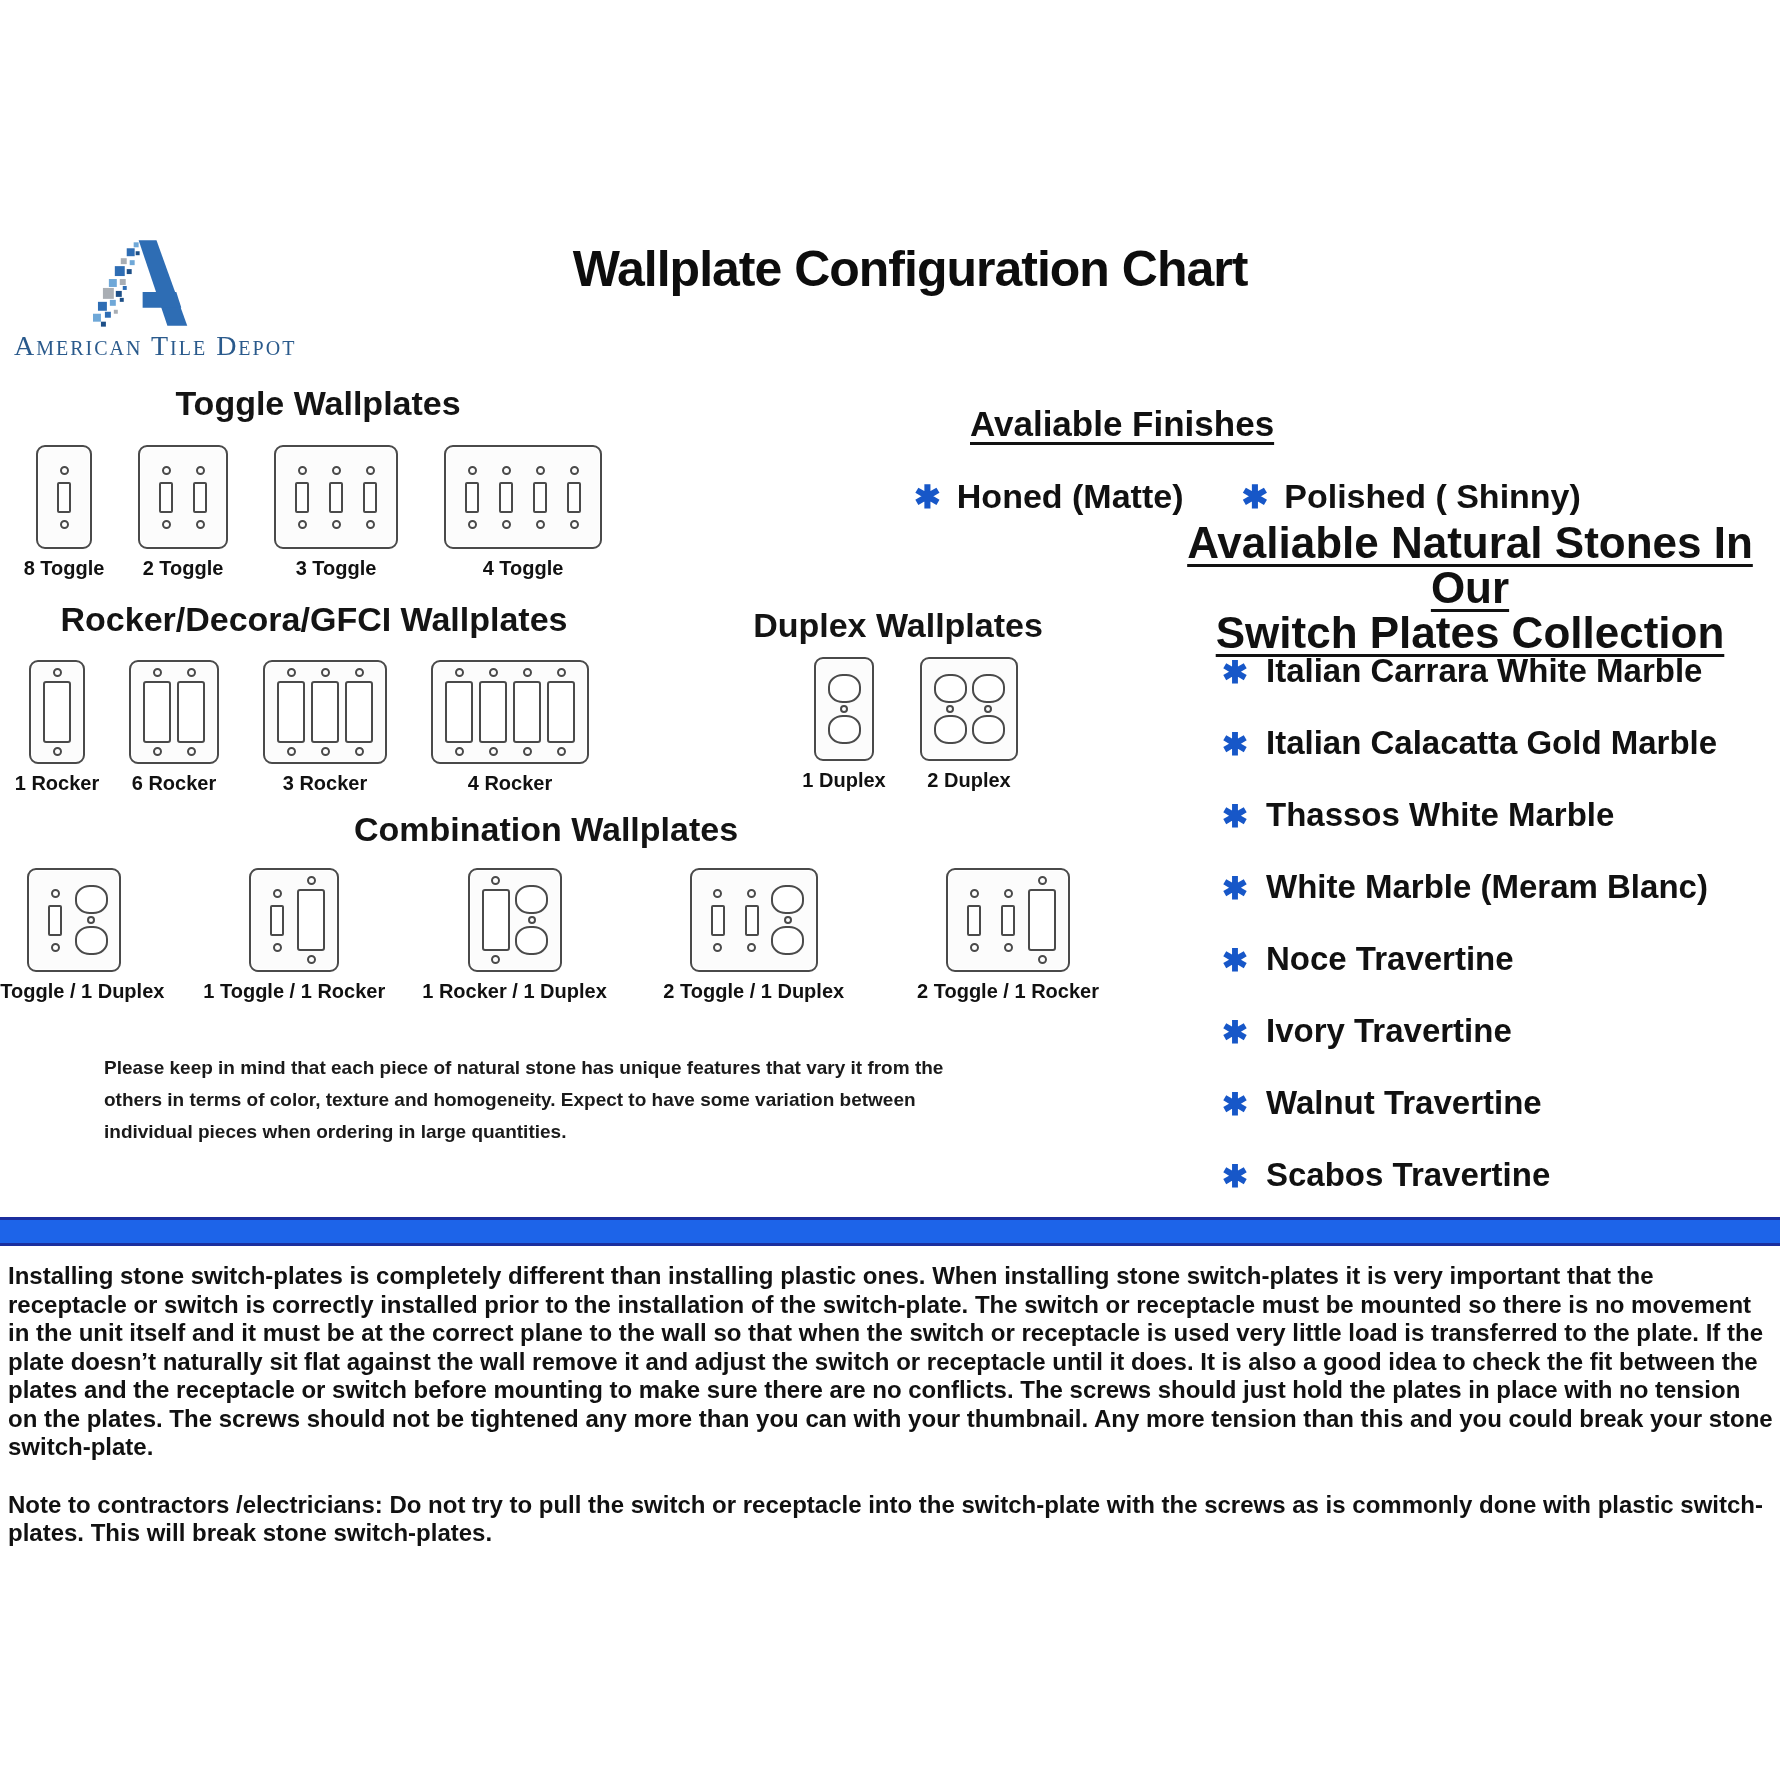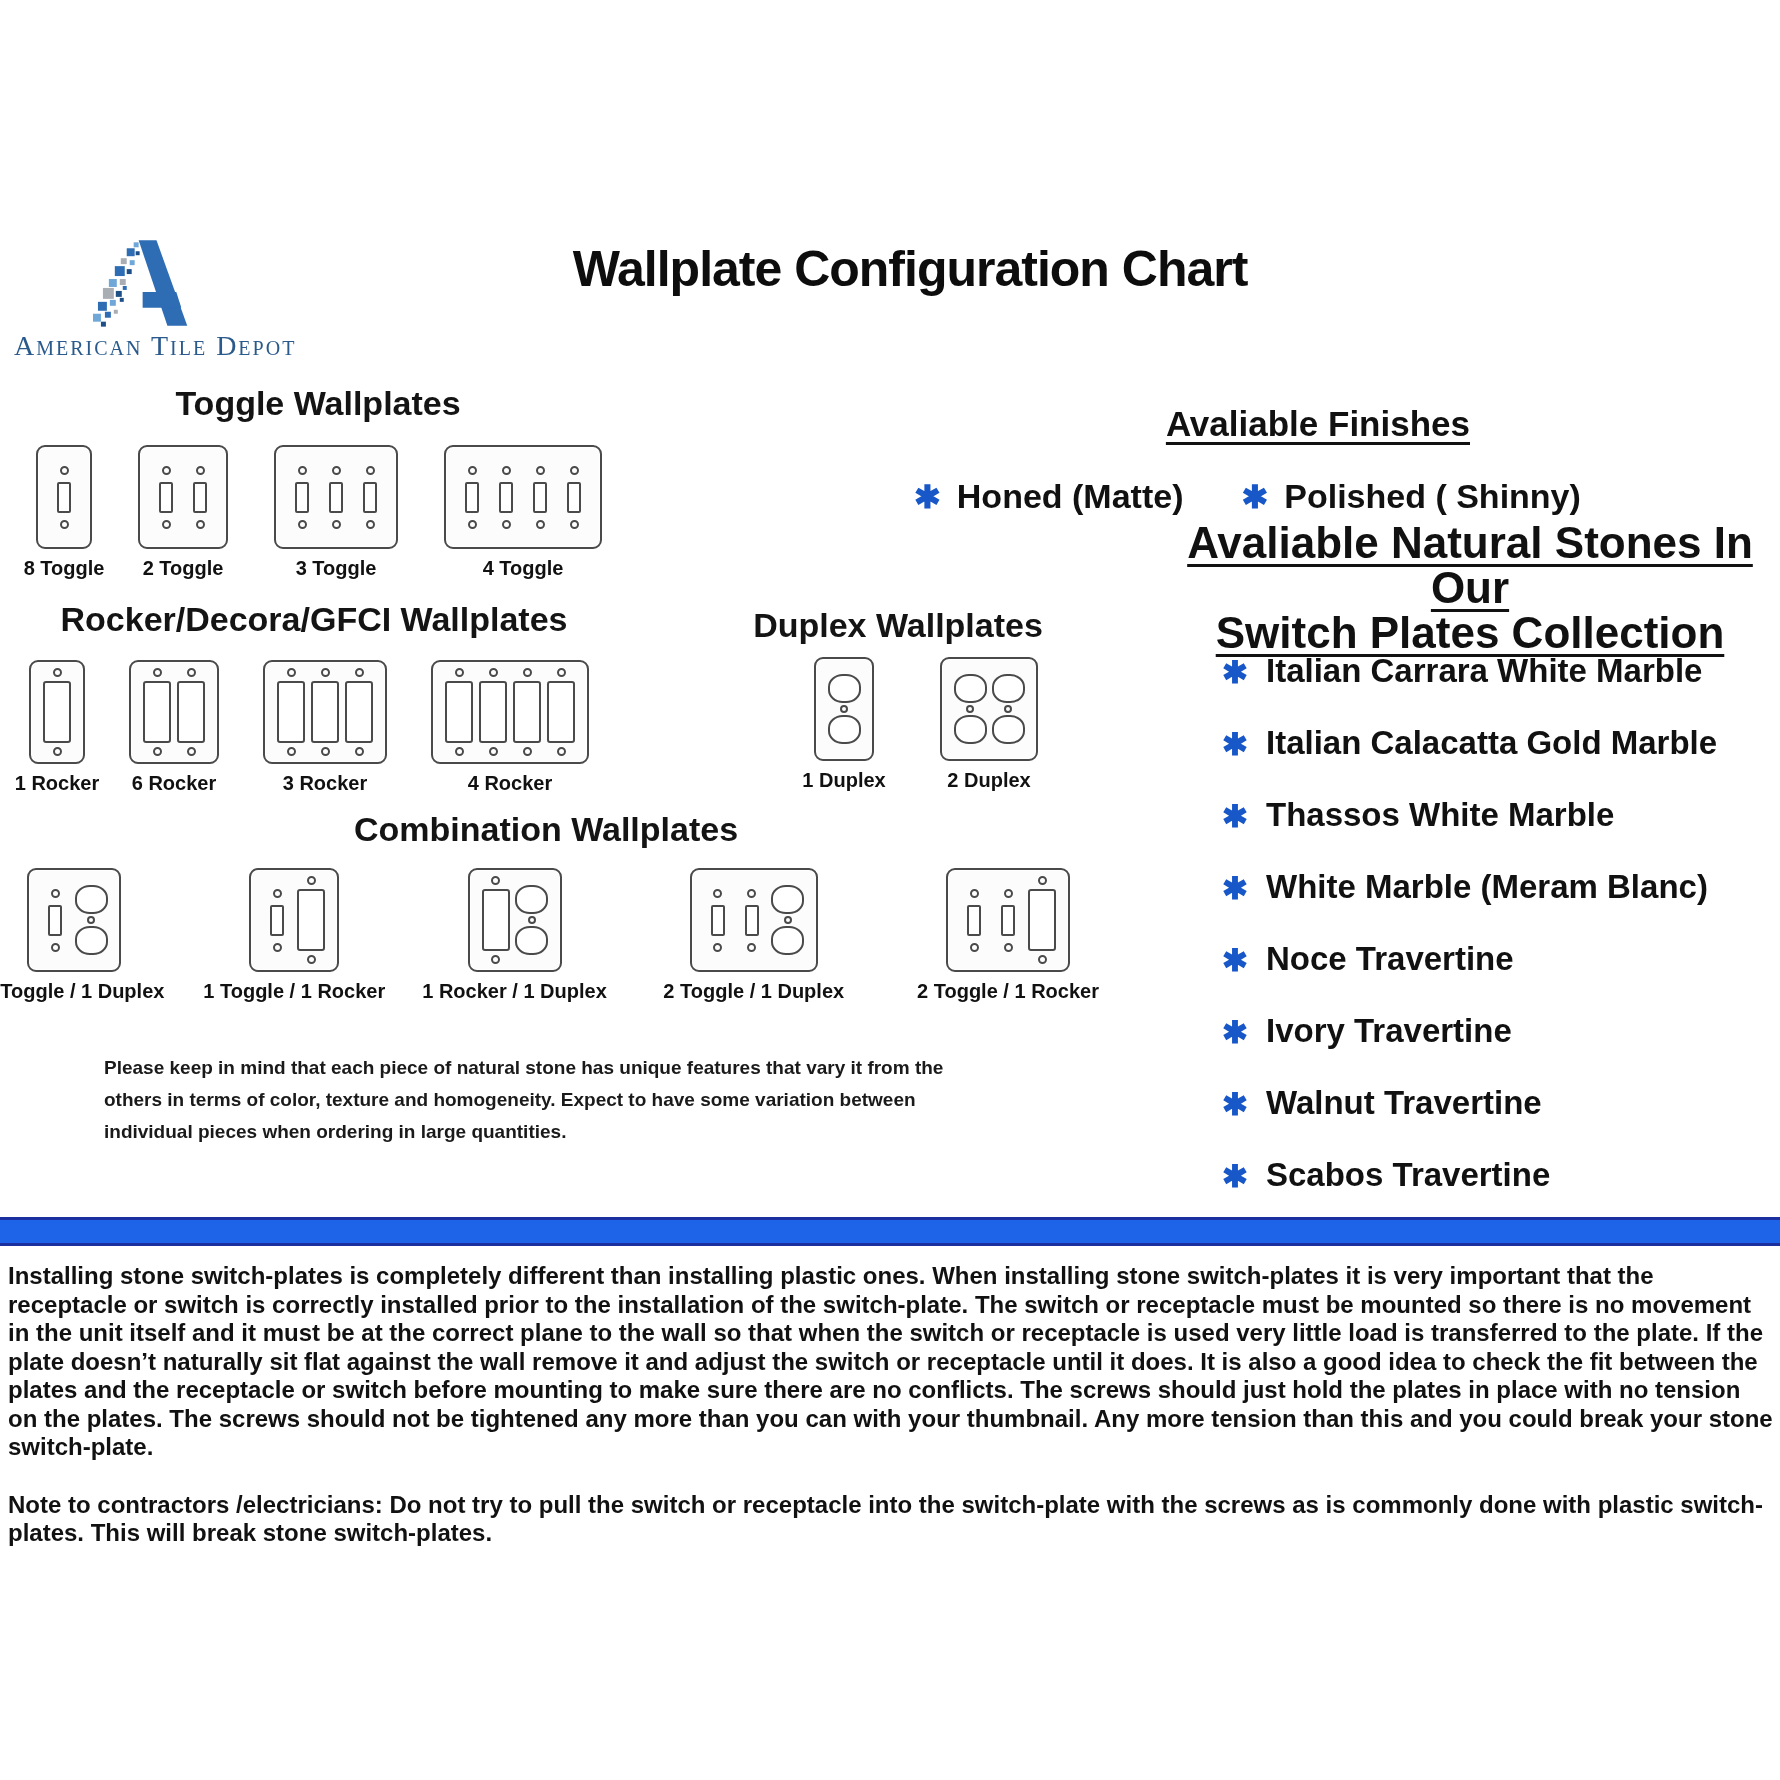--- a/index.html
+++ b/index.html
@@ -28,21 +28,21 @@
   .sec-h{margin:0;font-size:34px;font-weight:bold;text-align:center;color:#141414;white-space:nowrap;}
   #toggle-h{left:68px;top:384px;width:500px;}
   #rocker-h{left:34px;top:600px;width:560px;}
   #duplex-h{left:648px;top:606px;width:500px;}
   #combo-h{left:296px;top:810px;width:500px;}
 
   
   .plate-row{display:flex;align-items:flex-start;}
   #toggle-row{left:36px;top:445px;gap:46px;}
   #rocker-row{left:29px;top:660px;gap:44px;}
-  #duplex-row{left:800px;top:657px;gap:66px;padding-left:14px;}
+  #duplex-row{left:800px;top:657px;gap:46px;padding-left:14px;}
   #combo-row{left:27px;top:868px;width:1043px;justify-content:space-between;}
 
   .figure{position:relative;}
   .plate{
     box-sizing:border-box;height:104px;border:2.5px solid #4a4a4a;border-radius:9px;
     background:#fcfcfc;display:flex;align-items:center;justify-content:center;
     box-shadow:inset 0 0 0 1px #ffffff;
   }
   .plate-label{
     position:absolute;top:112px;left:50%;transform:translateX(-50%);
@@ -52,21 +52,21 @@
   .gang.toggle{width:34px;justify-content:center;gap:7px;}
   .gang.rocker{width:34px;justify-content:space-between;padding:6px 0;}
   .gang.duplex{width:38px;justify-content:center;gap:2px;}
   .screw{width:9px;height:9px;border:2px solid #4a4a4a;border-radius:50%;background:#fff;box-sizing:border-box;}
   .screw.small{width:8px;height:8px;}
   .toggle-slot{width:14px;height:31px;border:2.2px solid #4a4a4a;border-radius:2px;background:#fff;box-sizing:border-box;}
   .rocker-slot{width:28px;height:62px;border:2.2px solid #4a4a4a;border-radius:3px;background:#fff;box-sizing:border-box;}
   .outlet{width:33px;height:29px;border:2.2px solid #4a4a4a;border-radius:45%;background:#fff;box-sizing:border-box;}
 
   
-  #finishes-h{left:970px;top:404px;width:500px;font-size:35px;font-weight:bold;text-align:right;
+  #finishes-h{left:970px;top:404px;width:500px;font-size:35px;font-weight:bold;text-align:left;
     text-decoration:underline;text-decoration-thickness:3px;text-underline-offset:6px;white-space:nowrap;}
   #finishes-row{left:914px;top:477px;display:flex;gap:58px;}
   .finish-item{display:flex;align-items:baseline;gap:16px;font-size:34px;font-weight:bold;white-space:nowrap;}
   .star{color:#1757c8;font-size:32px;font-weight:bold;}
   #stones-h{left:1170px;top:520px;width:600px;font-size:44px;font-weight:bold;text-align:center;
     line-height:45px;text-decoration:underline;text-decoration-thickness:3px;text-underline-offset:6px;}
   #stones-list{left:1222px;top:652px;display:flex;flex-direction:column;}
   .stone-item{height:72px;display:flex;align-items:flex-start;gap:18px;font-size:33px;font-weight:bold;white-space:nowrap;}
   .stone-item .star{font-size:31px;padding-top:2px;}
 

